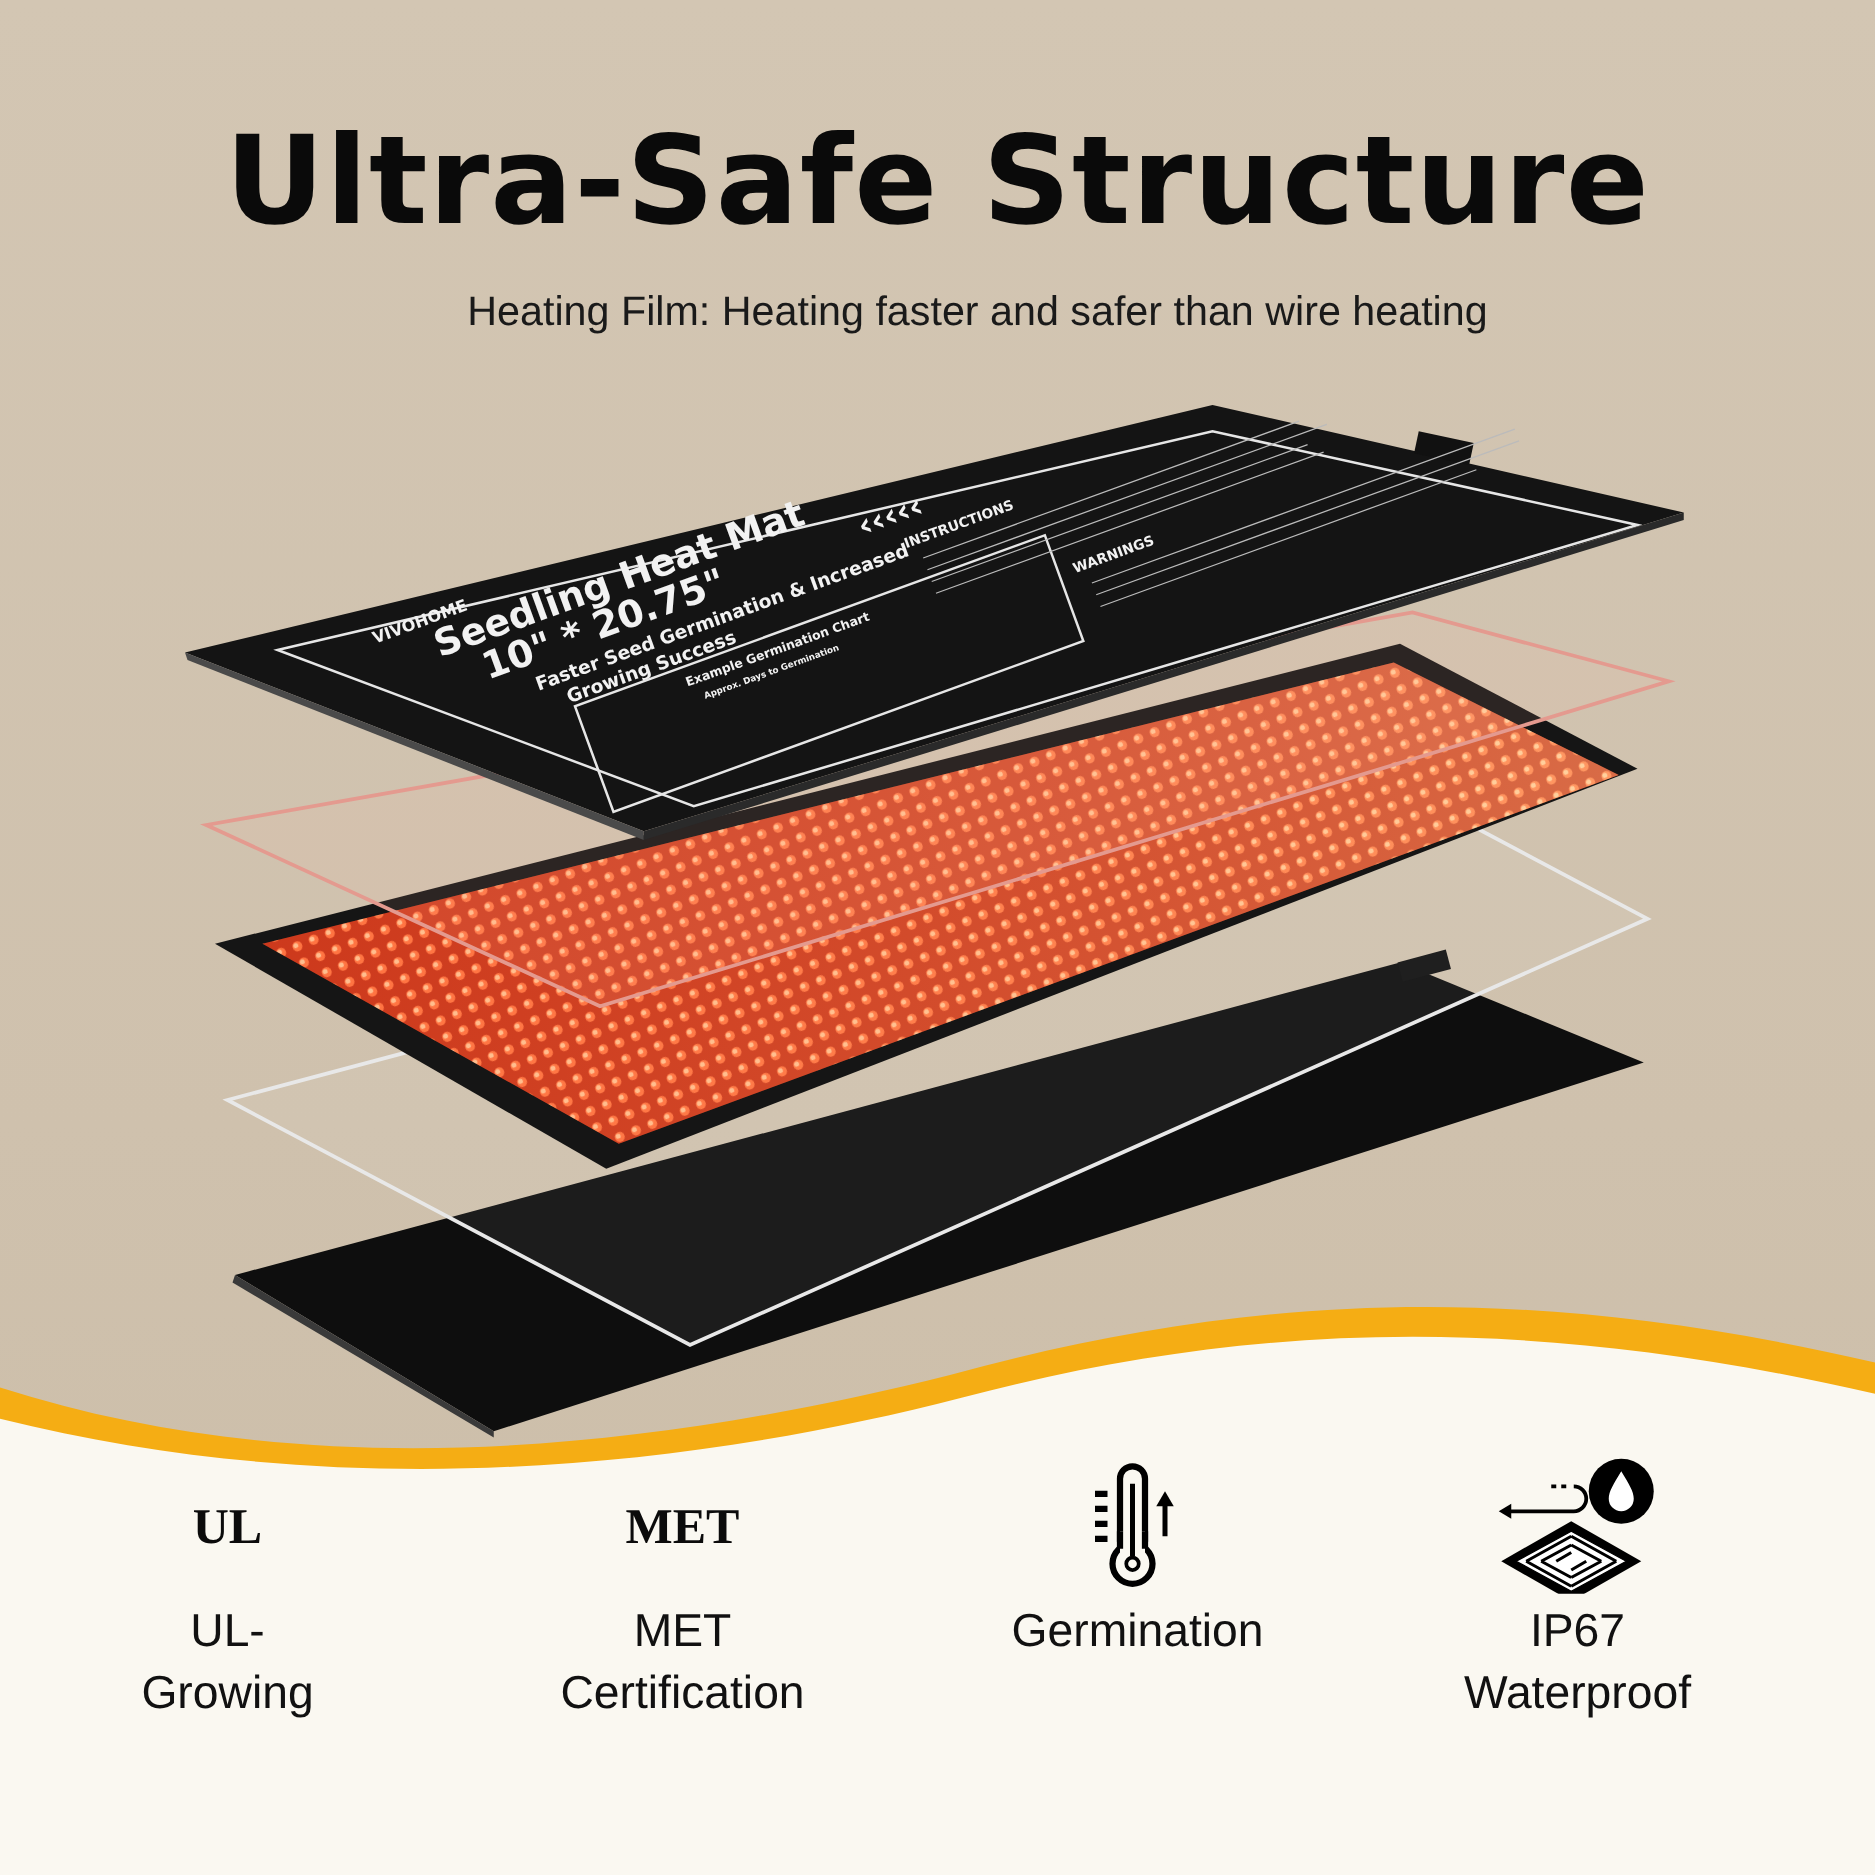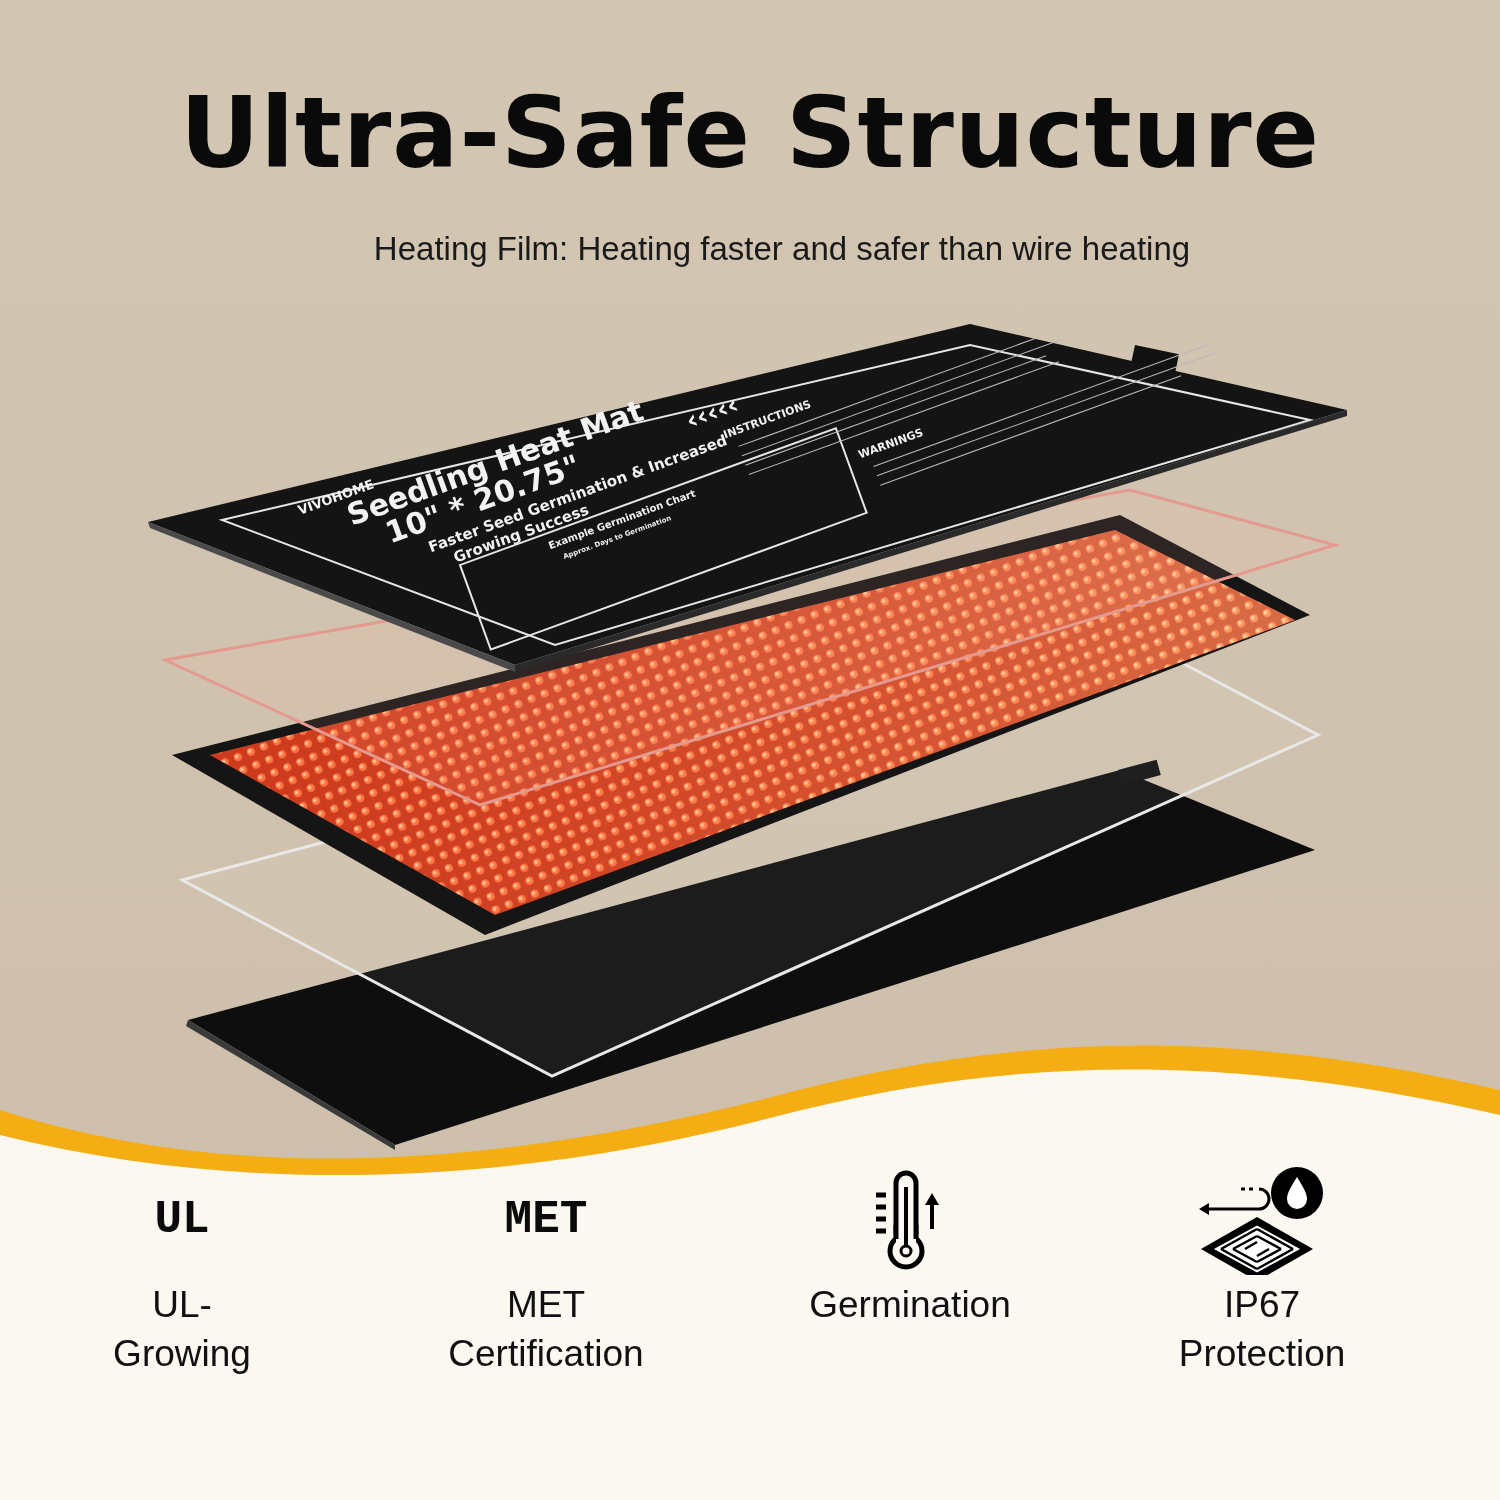--- a/index.html
+++ b/index.html
@@ -1,24 +1,24 @@
 <!DOCTYPE html>
 <html><head>
 <meta charset="utf-8">
 <style>
   * { margin:0; padding:0; box-sizing:border-box; }
   html, body { width:1500px; height:1500px; overflow:hidden; }
   body { background:#d2c4b1; font-family:"Liberation Sans", sans-serif; position:relative; }
   .stage { position:absolute; left:0; top:0; width:1500px; height:1500px; background:linear-gradient(180deg,#d3c6b3 0%,#cfc1ad 60%,#cbbda8 100%); }
-  .title { position:absolute; left:0; top:76px; width:1500px; text-align:center; font-family:"DejaVu Sans", sans-serif; font-weight:bold; font-size:98px; letter-spacing:1px; color:#0a0a0a; }
+  .title { position:absolute; left:0; top:88px; width:1500px; text-align:center; font-family:"DejaVu Sans", sans-serif; font-weight:bold; font-size:98px; letter-spacing:1px; color:#0a0a0a; }
   .subtitle { position:absolute; left:0; top:230px; width:1500px; text-align:center; font-family:"Liberation Sans", sans-serif; font-size:33px; color:#1a1a1a;margin-left:32px; }
   svg.art { position:absolute; left:0; top:0; }
   .features { position:absolute; left:0; top:1160px; width:1500px; height:340px; }
   .feature { position:absolute; top:0; width:300px; text-align:center; }
-  .feature .badge { height:120px; display:flex; align-items:center; justify-content:center; font-family:Liberation Mono, monospace; font-weight:bold; font-size:46px; color:#0b0b0b; }
+  .feature .badge { height:120px; display:flex; align-items:center; justify-content:center; font-family:Liberation Serif, serif; font-weight:bold; font-size:40px; color:#0b0b0b; }
   .feature .label { font-family:"Liberation Sans", sans-serif; font-size:37px; line-height:49px; color:#111; }
   .f1 { left:32px; } .f2 { left:396px; } .f3 { left:760px; } .f4 { left:1112px; }
   .mat-text { fill:#f2f2f2; font-family:"DejaVu Sans", sans-serif; font-weight:bold; }
 </style>
 </head>
 <body>
 
 <div class="stage">
 
   <svg class="art" width="1500" height="1500" viewBox="0 0 1500 1500">
@@ -138,17 +138,17 @@
           <g transform="translate(60,84) rotate(0)">
             <polygon points="0,-32 56,0 0,32 -56,0" fill="#000"></polygon>
             <polygon points="0,-24 44,0 0,24 -44,0" fill="#fff"></polygon>
             <polygon points="0,-24 44,0 0,24 -44,0" fill="none" stroke="#000" stroke-width="1"></polygon>
             <path d="M-36,0 L0,-20 M-24,0 L0,-13 M-12,0 L0,-7 M36,0 L0,20 M24,0 L0,13 M12,0 L0,7 M-36,0 L0,20 M-24,0 L0,13 M36,0 L0,-20 M24,0 L0,-13" stroke="#000" stroke-width="2.5"></path>
           </g>
         </svg>
       </div>
       <div class="label">
         <div>IP67</div>
-        <div>Protection</div>
+        <div>Waterproof</div>
       </div>
     </div>
   </div>
 </div>
 
 </body></html>

